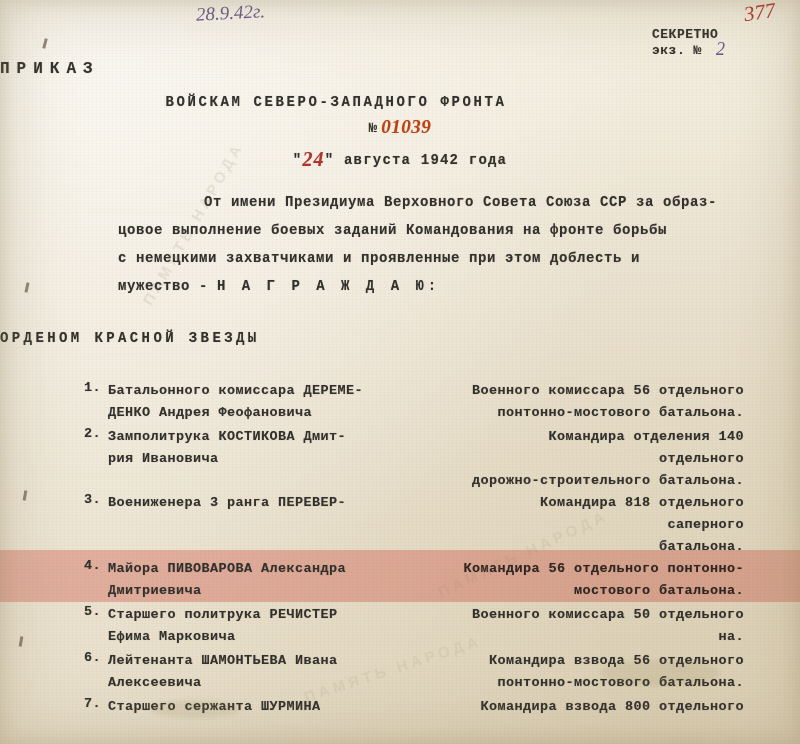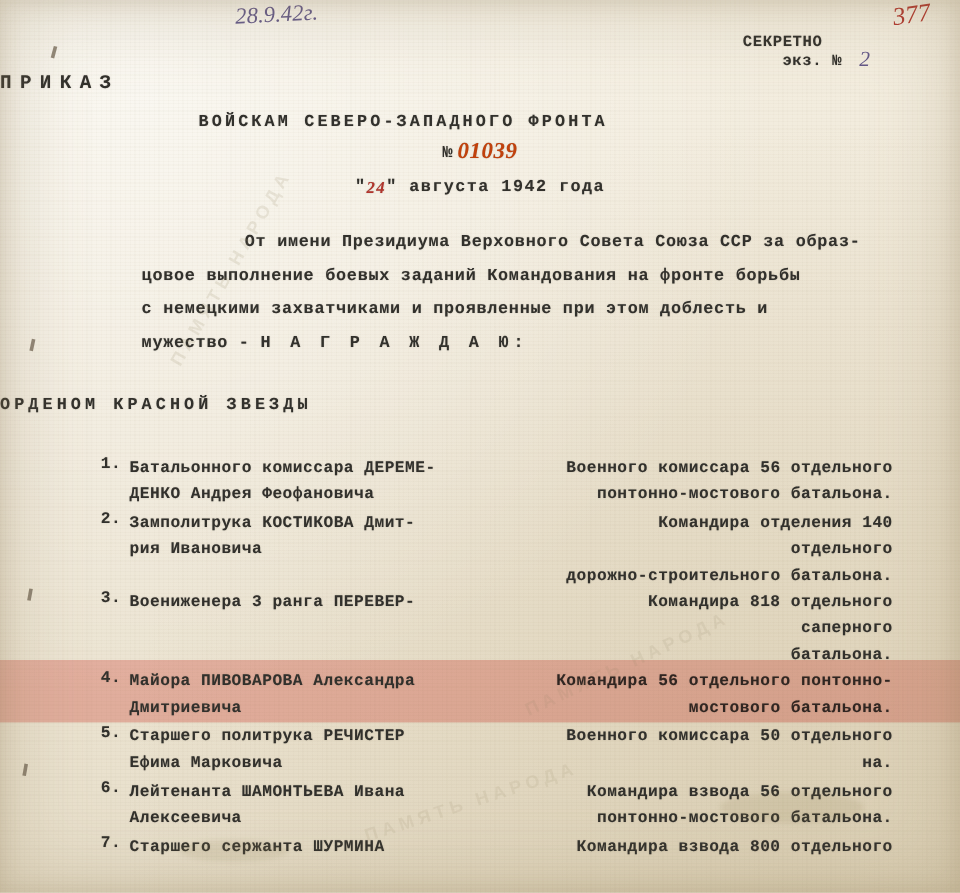--- a/index.html
+++ b/index.html
@@ -52,32 +52,32 @@
   }
   .hand-red{
     font-family:"Liberation Serif","DejaVu Serif",serif;
     font-style:italic;
     color:#b2342c;
   }
 
   
   #date-annotation{position:absolute;left:196px;top:2px;font-size:19px;transform:rotate(-3deg);}
   #page-number-annotation{position:absolute;left:744px;top:0px;font-size:21px;transform:rotate(-8deg);}
-  #secret-stamp{position:absolute;left:619px;top:26px;font-size:13px;line-height:17px;}
+  #secret-stamp{position:absolute;left:652px;top:26px;font-size:13px;line-height:17px;}
   #copy-line{position:absolute;left:652px;top:43px;font-size:13px;}
   #copy-number{position:absolute;left:716px;top:39px;font-size:18px;}
 
   
   #order-title{position:absolute;left:0;top:60px;width:800px;font-size:16px;letter-spacing:7px;}
   #order-subtitle{position:absolute;left:0;top:94px;width:672px;text-align:center;font-size:14px;letter-spacing:2.6px;}
   #order-no-row{position:absolute;left:0;top:116px;width:800px;text-align:center;font-size:14px;}
   #order-no-label{letter-spacing:1px;}
   #order-no-value{color:#c2410c;font-family:"Liberation Serif","DejaVu Serif",serif;font-style:italic;font-size:19px;vertical-align:-1px;margin-left:3px;}
   #order-date-row{position:absolute;left:0;top:148px;width:800px;text-align:center;font-size:14px;letter-spacing:1.2px;}
-  #order-day{color:#b2342c;font-family:"Liberation Serif","DejaVu Serif",serif;font-style:italic;font-size:14px;vertical-align:-2px;}
+  #order-day{color:#b2342c;font-family:"Liberation Serif","DejaVu Serif",serif;font-style:italic;font-size:20px;vertical-align:-2px;}
 
   
   #preamble{
     position:absolute;left:118px;top:188px;width:570px;
     font-size:14px;line-height:28px;letter-spacing:.6px;
   }
   #preamble .ln{display:block;white-space:nowrap;}
   #preamble .ln1{text-indent:86px;}
   .spaced{letter-spacing:4px;}
 

